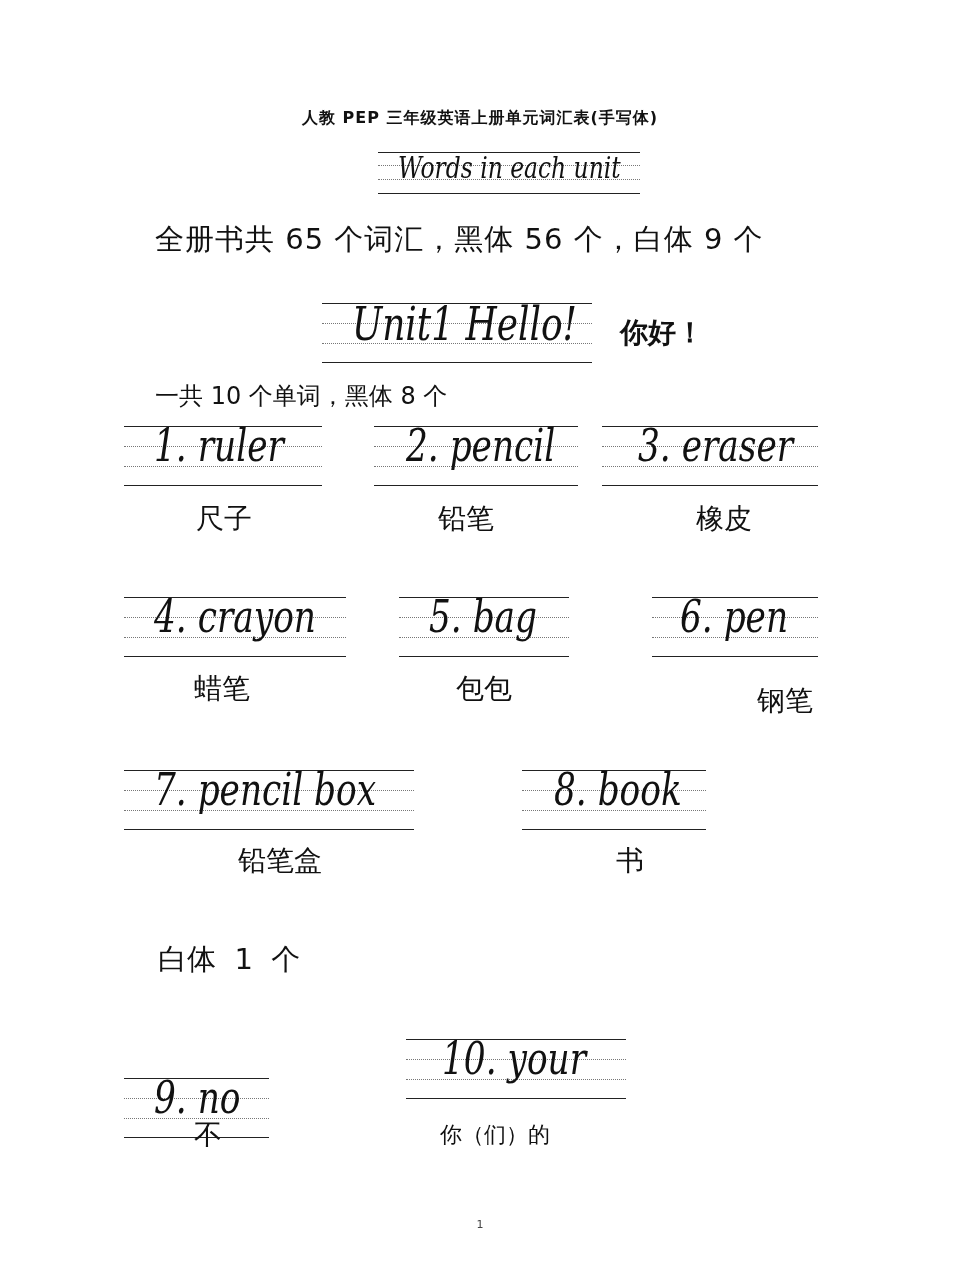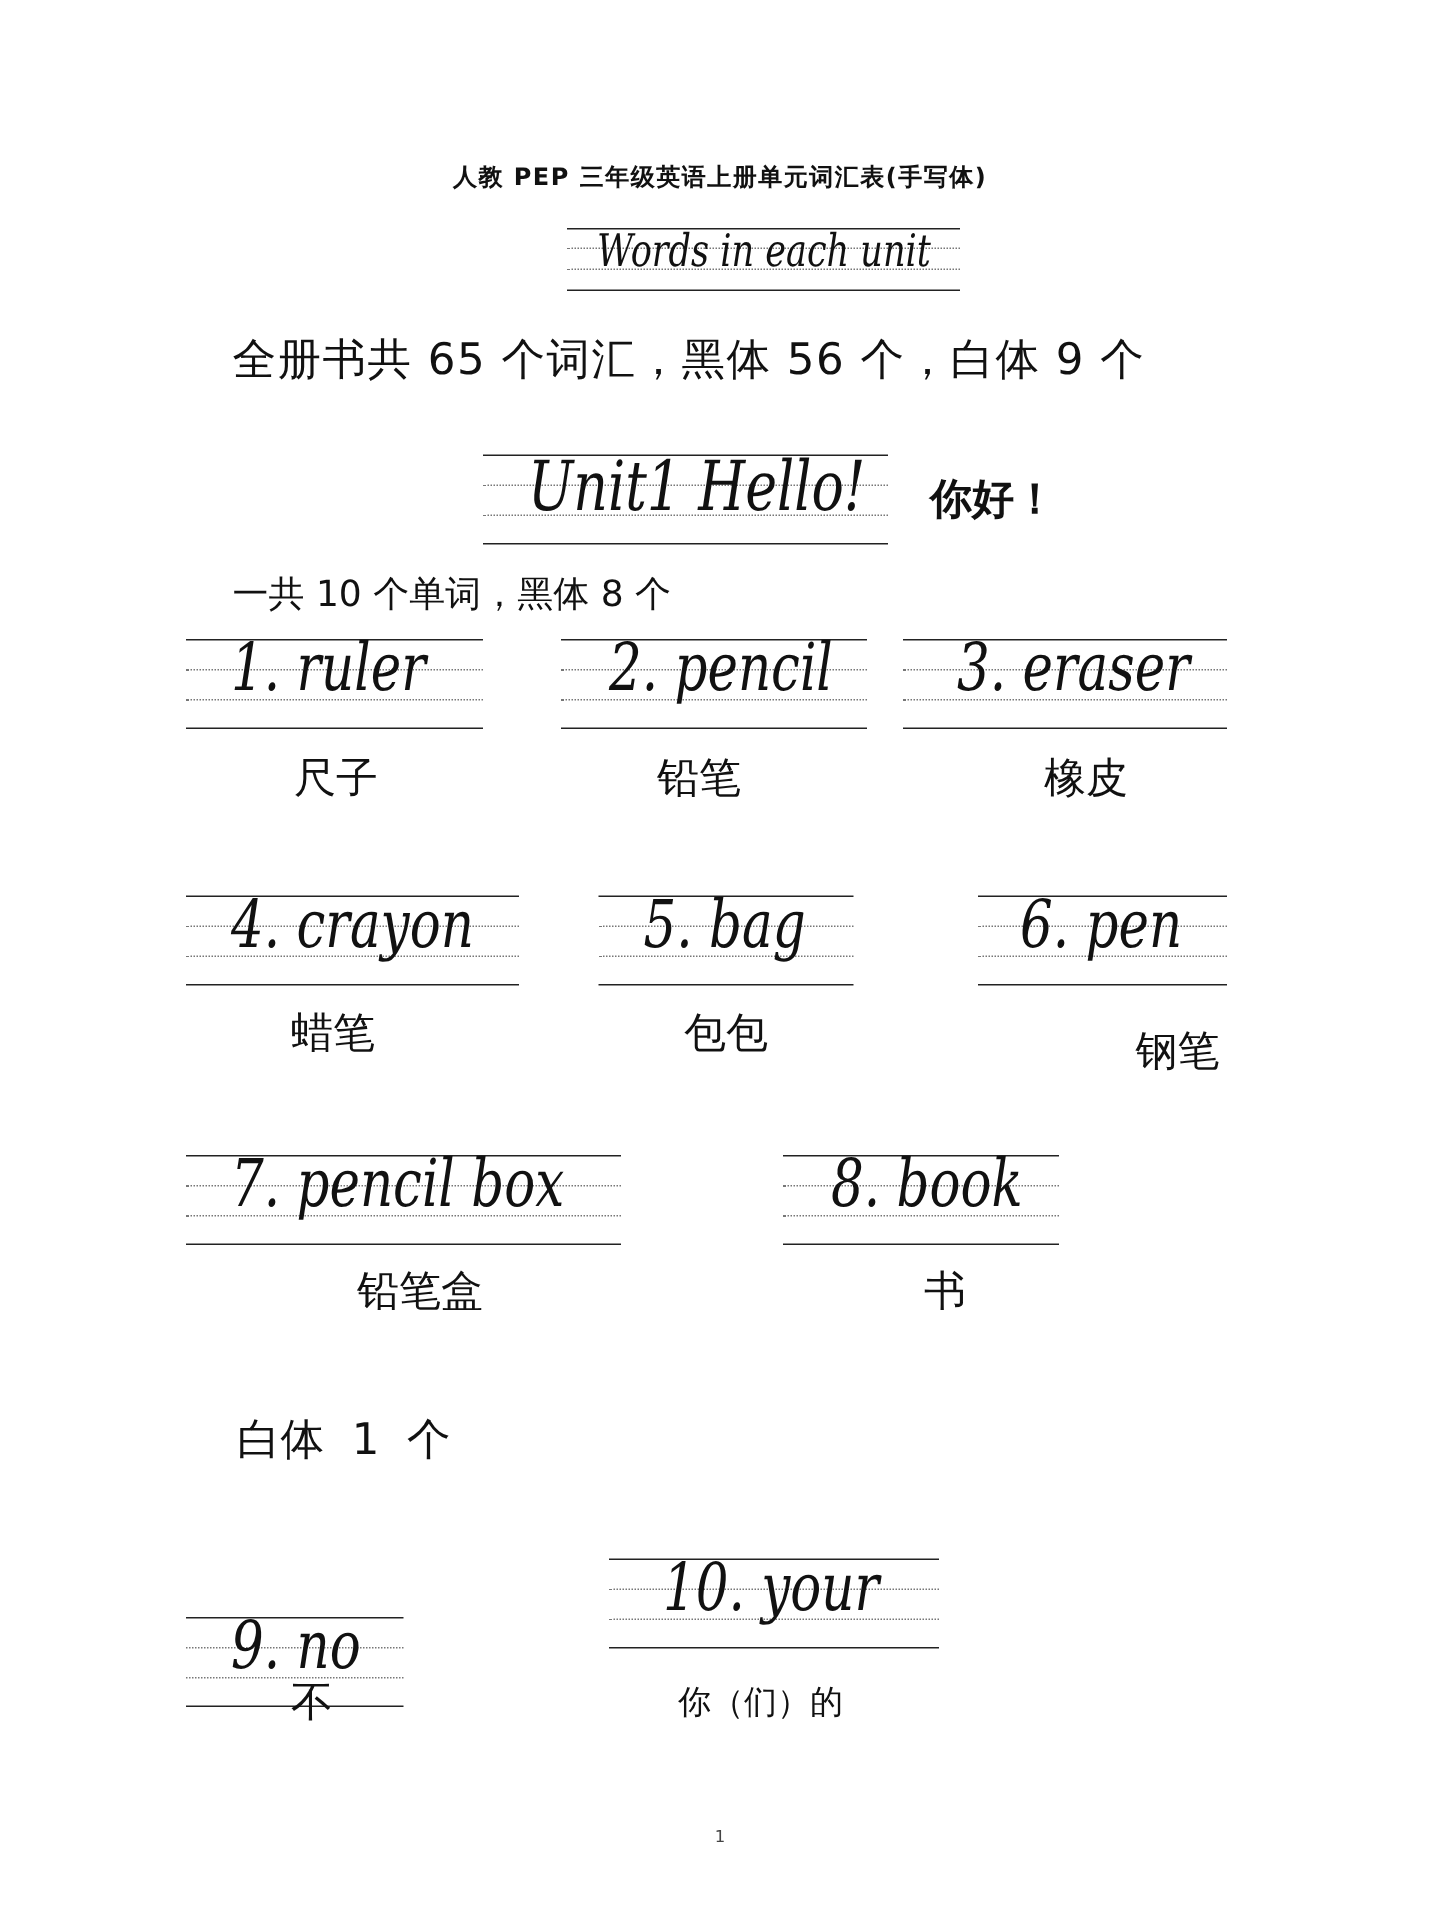--- a/index.html
+++ b/index.html
@@ -127,15 +127,15 @@
 </div>
 <div class="cn" style="left:194px;top:1116px;">不</div>
 
 <div class="lines" style="left:406px;top:1039px;width:220px;height:60px;">
   <div class="l solid" style="top:0"></div>
     <div class="l dot" style="top:20px"></div>
     <div class="l dot" style="top:40px"></div>
     <div class="l solid" style="top:59px"></div>
   <div class="hw" style="left:36px;top:-6px;font-size:44px;">10. your</div>
 </div>
-<div class="cn" style="left:452px;top:1120px;font-size:22px;">你（们）的</div>
+<div class="cn" style="left:440px;top:1120px;font-size:22px;">你（们）的</div>
 
 <div class="abs pagenum">1</div>
 
 </body></html>

